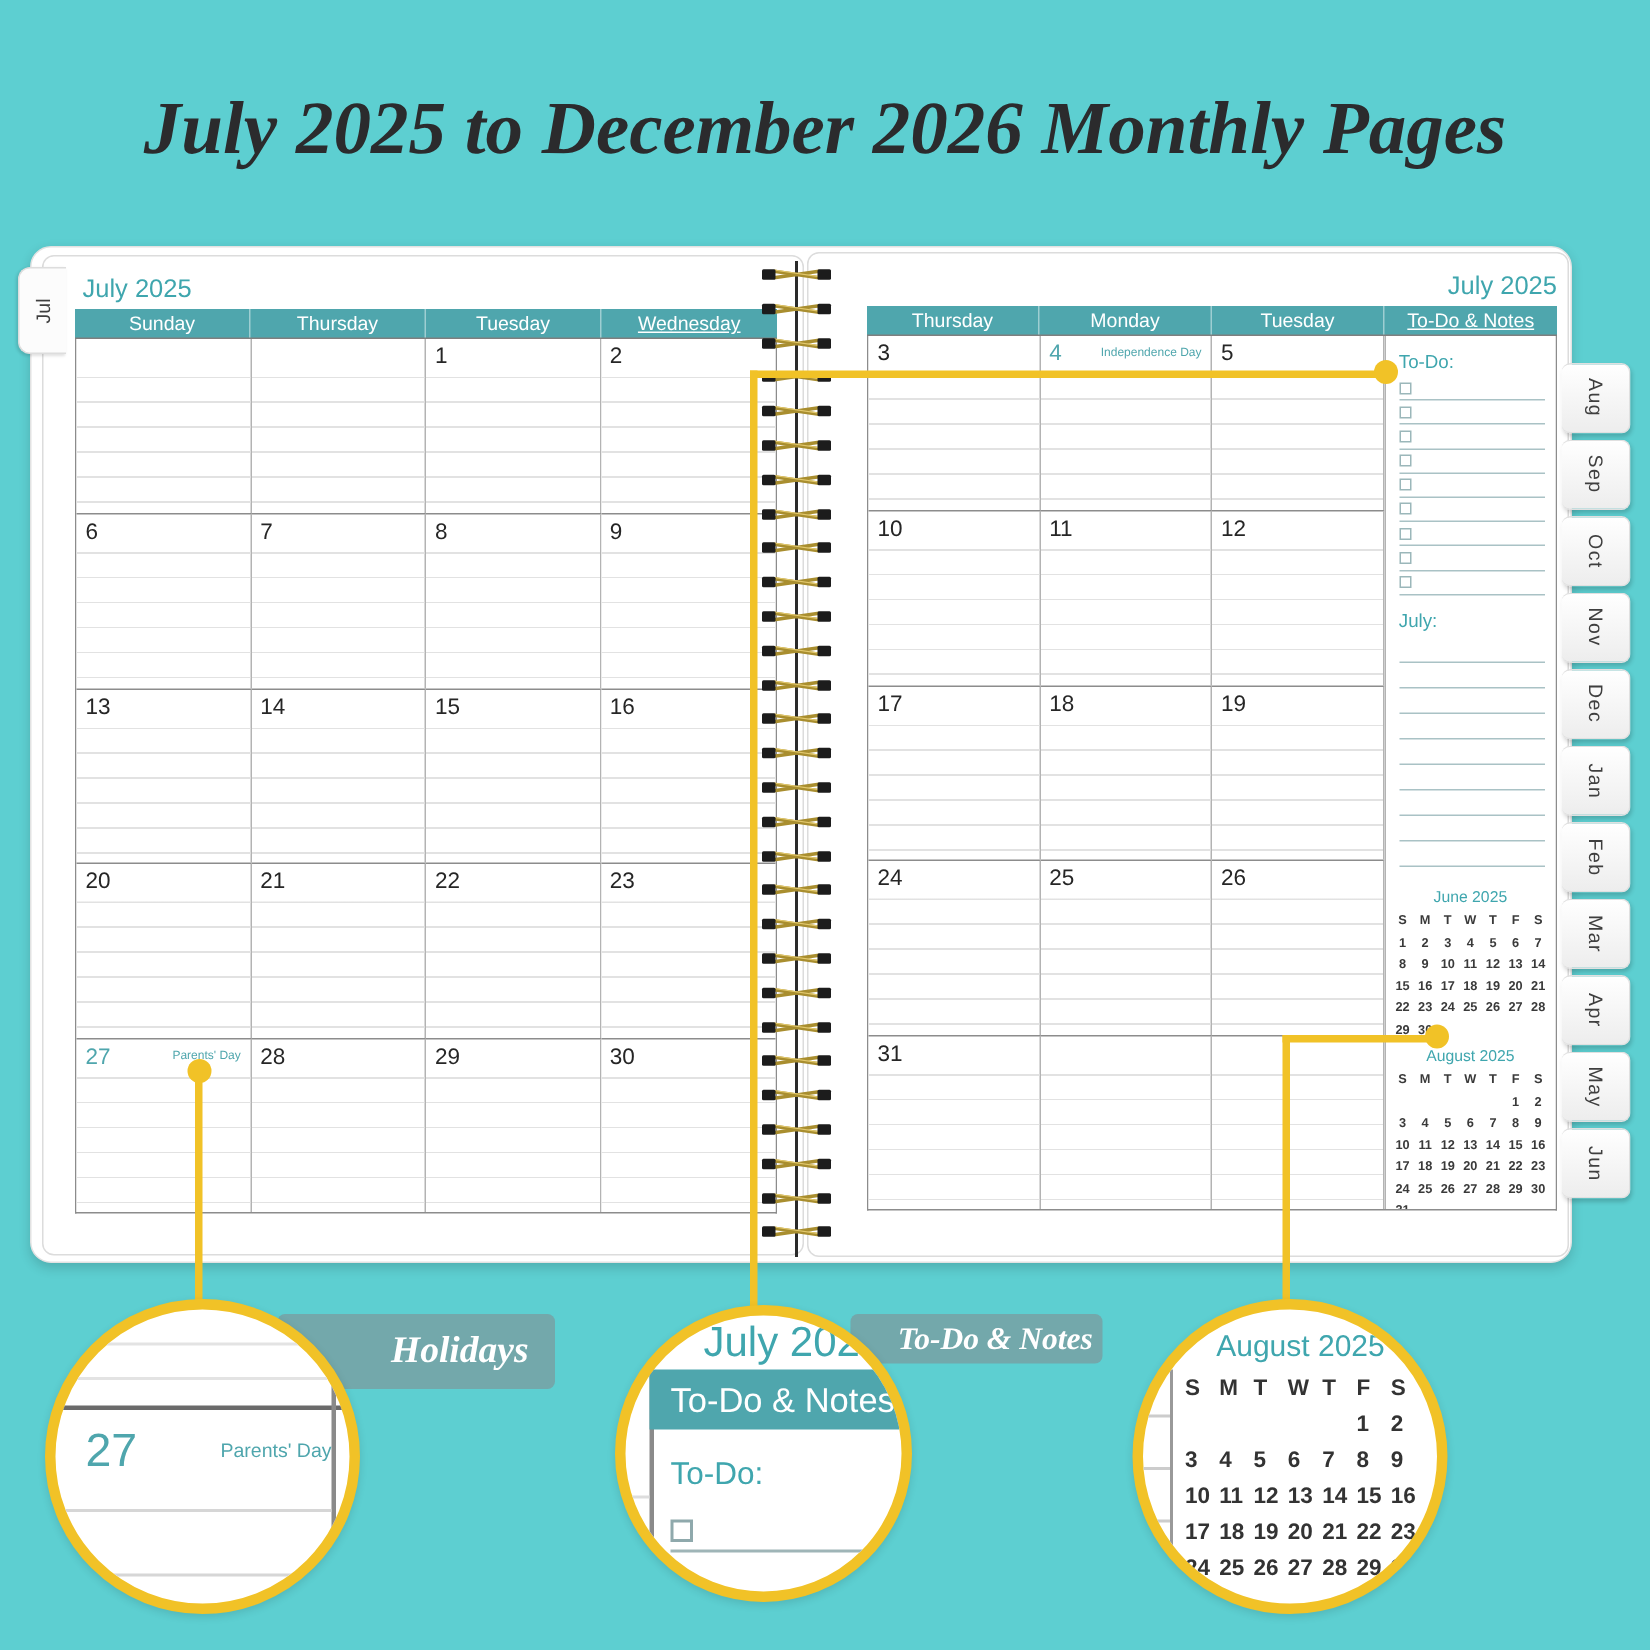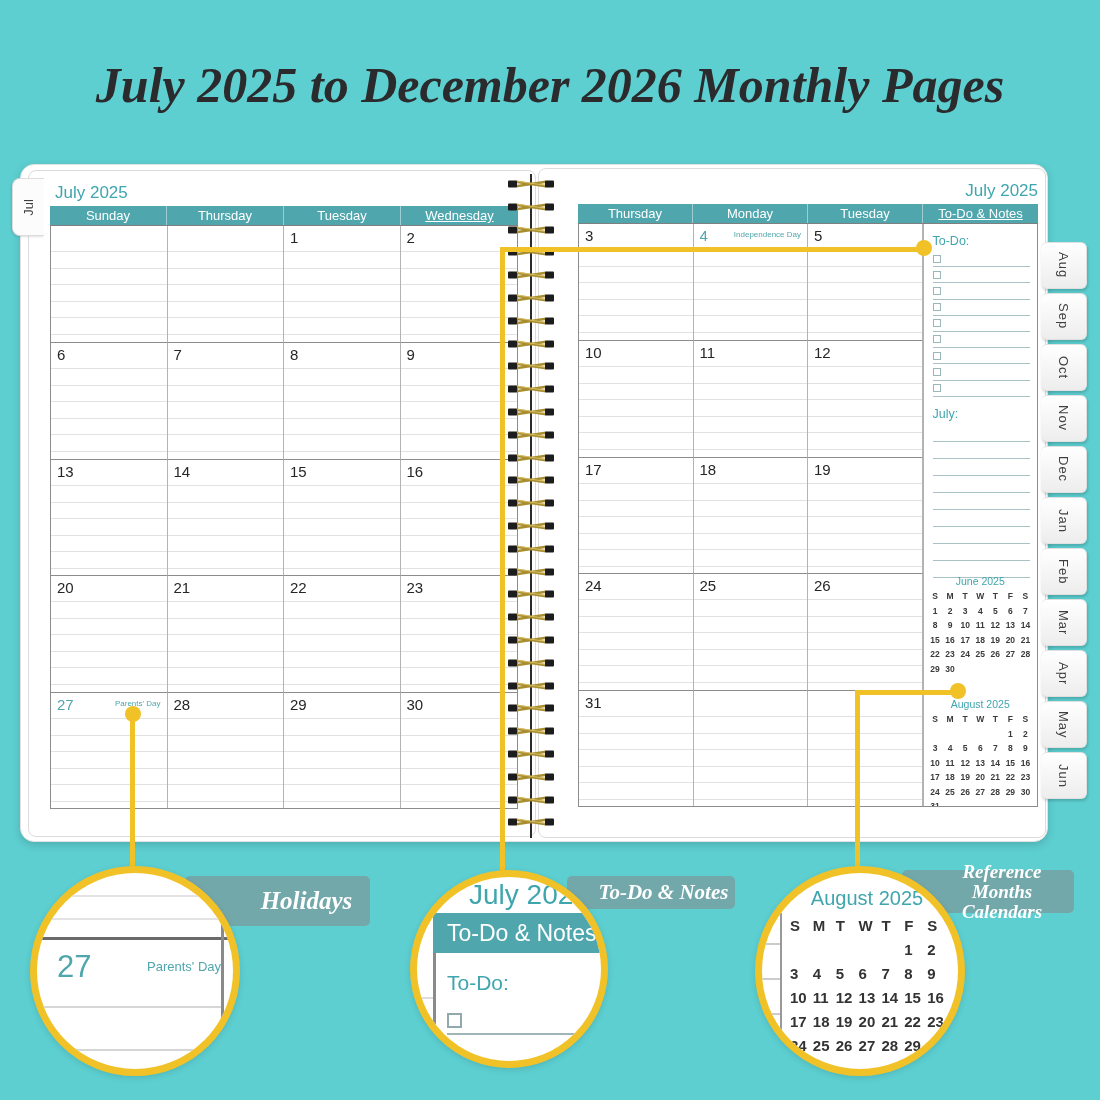--- a/index.html
+++ b/index.html
@@ -51,21 +51,21 @@
   
   .todo-col{width:115px;border-left:1px solid var(--grid-mid);position:relative;overflow:hidden;background:#fff;}
   .todo-label,.notes-label{position:absolute;left:9px;font-size:12.5px;color:var(--title-teal);}
   .todo-label{top:10px;} .notes-label{top:183px;}
   #todo-rows{position:absolute;left:9px;right:7px;top:27px;}
   .todo-row{position:relative;height:16.2px;border-bottom:1px solid var(--todo-line);}
   .cbox{position:absolute;left:0;top:3.5px;width:8px;height:8px;border:1px solid #9bb7ba;background:#fff;}
   #notes-lines{position:absolute;left:9px;right:7px;top:201px;}
   .note-line{height:17px;border-bottom:1px solid var(--todo-line);}
   .mini-cal{position:absolute;left:4px;right:4px;text-align:center;}
-  #mini-june{top:351px;} #mini-aug{top:474px;}
+  #mini-june{top:368px;} #mini-aug{top:474px;}
   .mini-title{font-size:10.5px;color:var(--title-teal);margin-bottom:3px;}
   .mini-grid{display:grid;grid-template-columns:repeat(7,1fr);row-gap:2.5px;
              font-size:8.5px;font-weight:bold;color:#3a3a3a;line-height:12px;}
   
   #tabs-right{position:absolute;left:1041px;top:242px;display:flex;flex-direction:column;gap:4px;z-index:2;}
   .tab-r{width:46px;height:47px;background:linear-gradient(#ffffff,#ededed);border:1px solid #e0e0e0;border-left:none;
          border-radius:6px;box-shadow:1px 2px 3px rgba(0,0,0,.18);display:flex;align-items:center;justify-content:center;}
   .tab-r span{writing-mode:vertical-rl;font-size:13px;color:#3f3f3f;letter-spacing:1px;}
   
   #spiral{position:absolute;left:505px;top:170px;width:52px;height:672px;z-index:6;}
@@ -641,24 +641,20 @@
   <div class="dot" style="left:950px;top:683px;"></div>
   <div class="cline" style="left:855px;top:690px;width:105px;height:5px;"></div>
   <div class="cline" style="left:855px;top:690px;width:5px;height:181px;"></div>
 
   <div class="label-tag" id="l1">
     <span>Holidays</span>
   </div>
   <div class="label-tag" id="l2">
     <span>To-Do &amp; Notes</span>
   </div>
-  <div class="label-tag" id="l3">
-    <span>Reference Months</span>
-    <span>Calendars</span>
-  </div>
 
   <div class="circle" id="c1">
     <div class="c1-faint" style="top:22px;"></div>
     <div class="c1-faint" style="top:45px;"></div>
     <div class="c1-borderh"></div>
     <div class="c1-vline"></div>
     <div class="c1-date">27</div>
     <div class="c1-holiday">Parents' Day</div>
     <div class="c1-rule" style="top:133px;"></div>
     <div class="c1-rule" style="top:176px;"></div>

